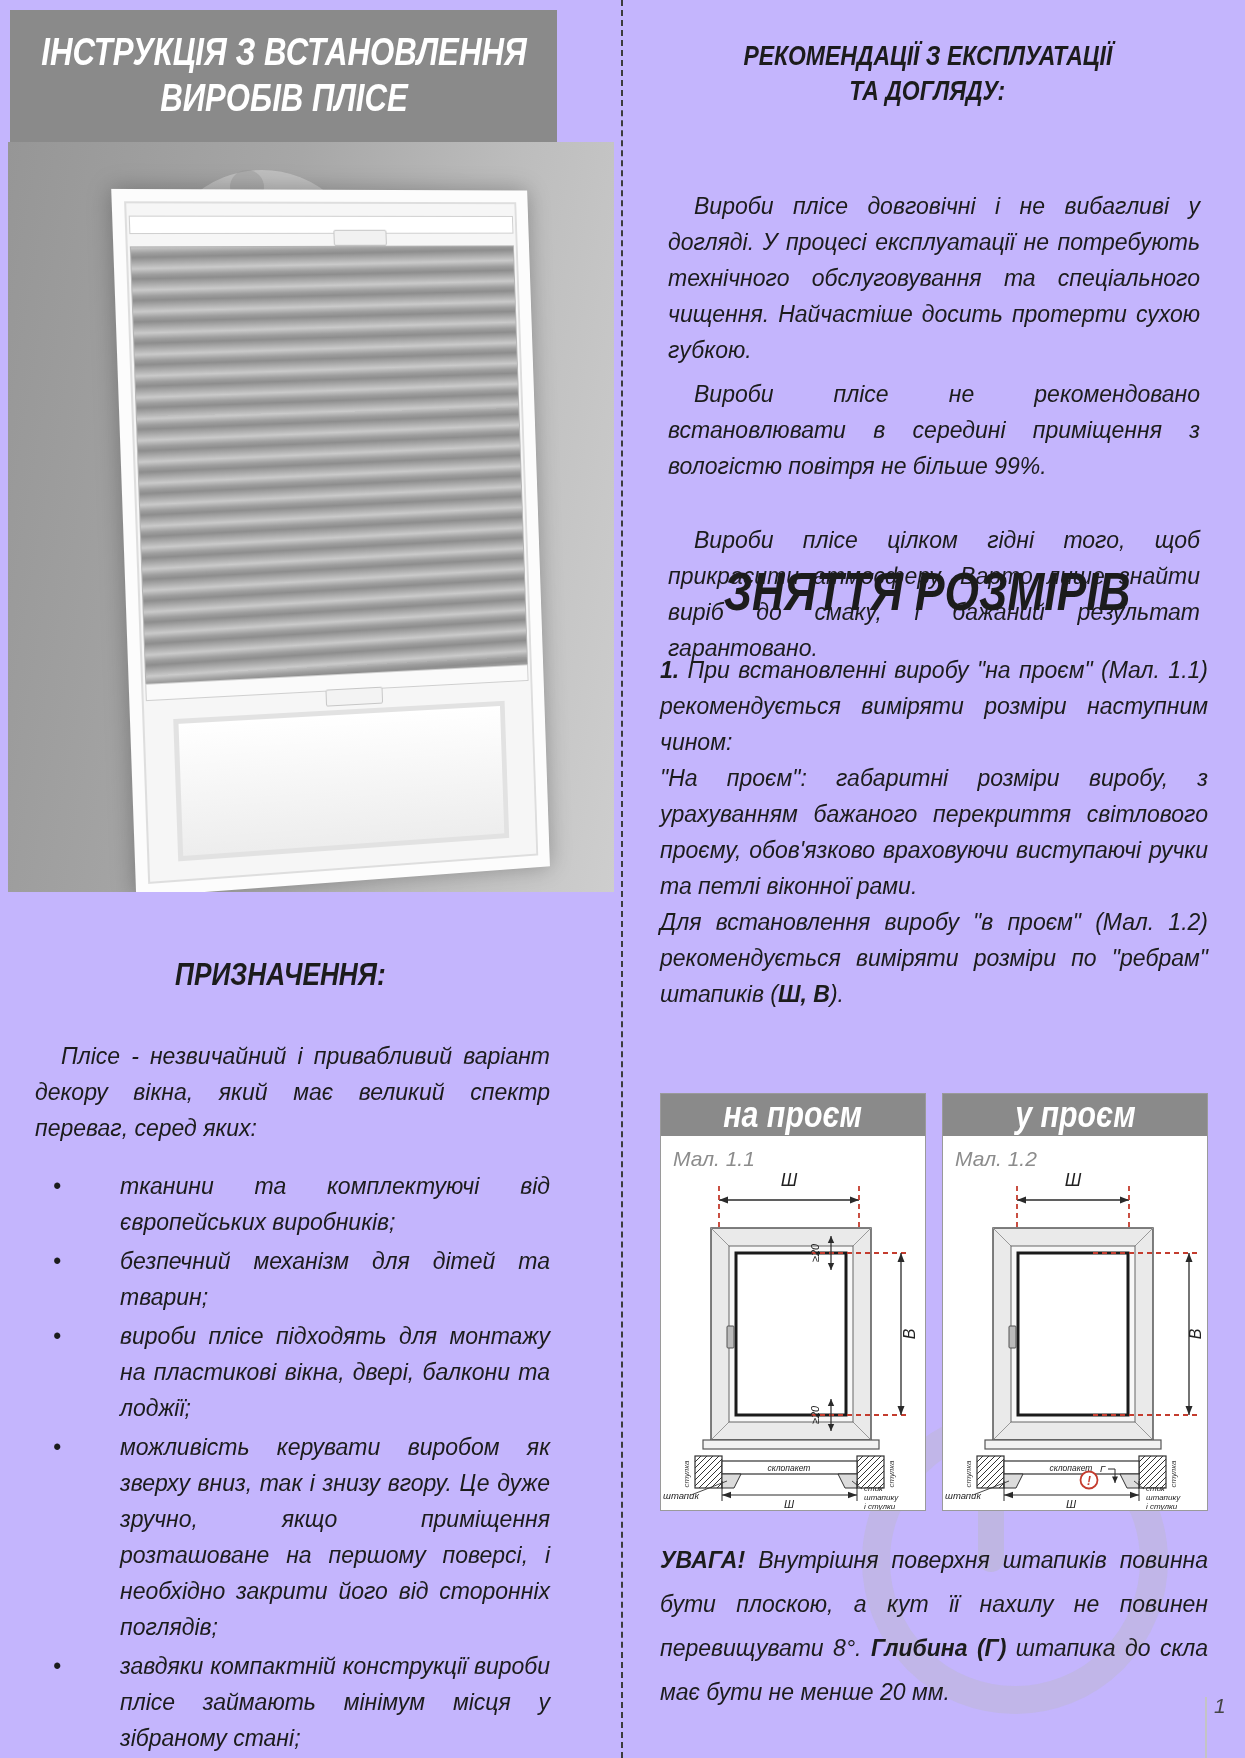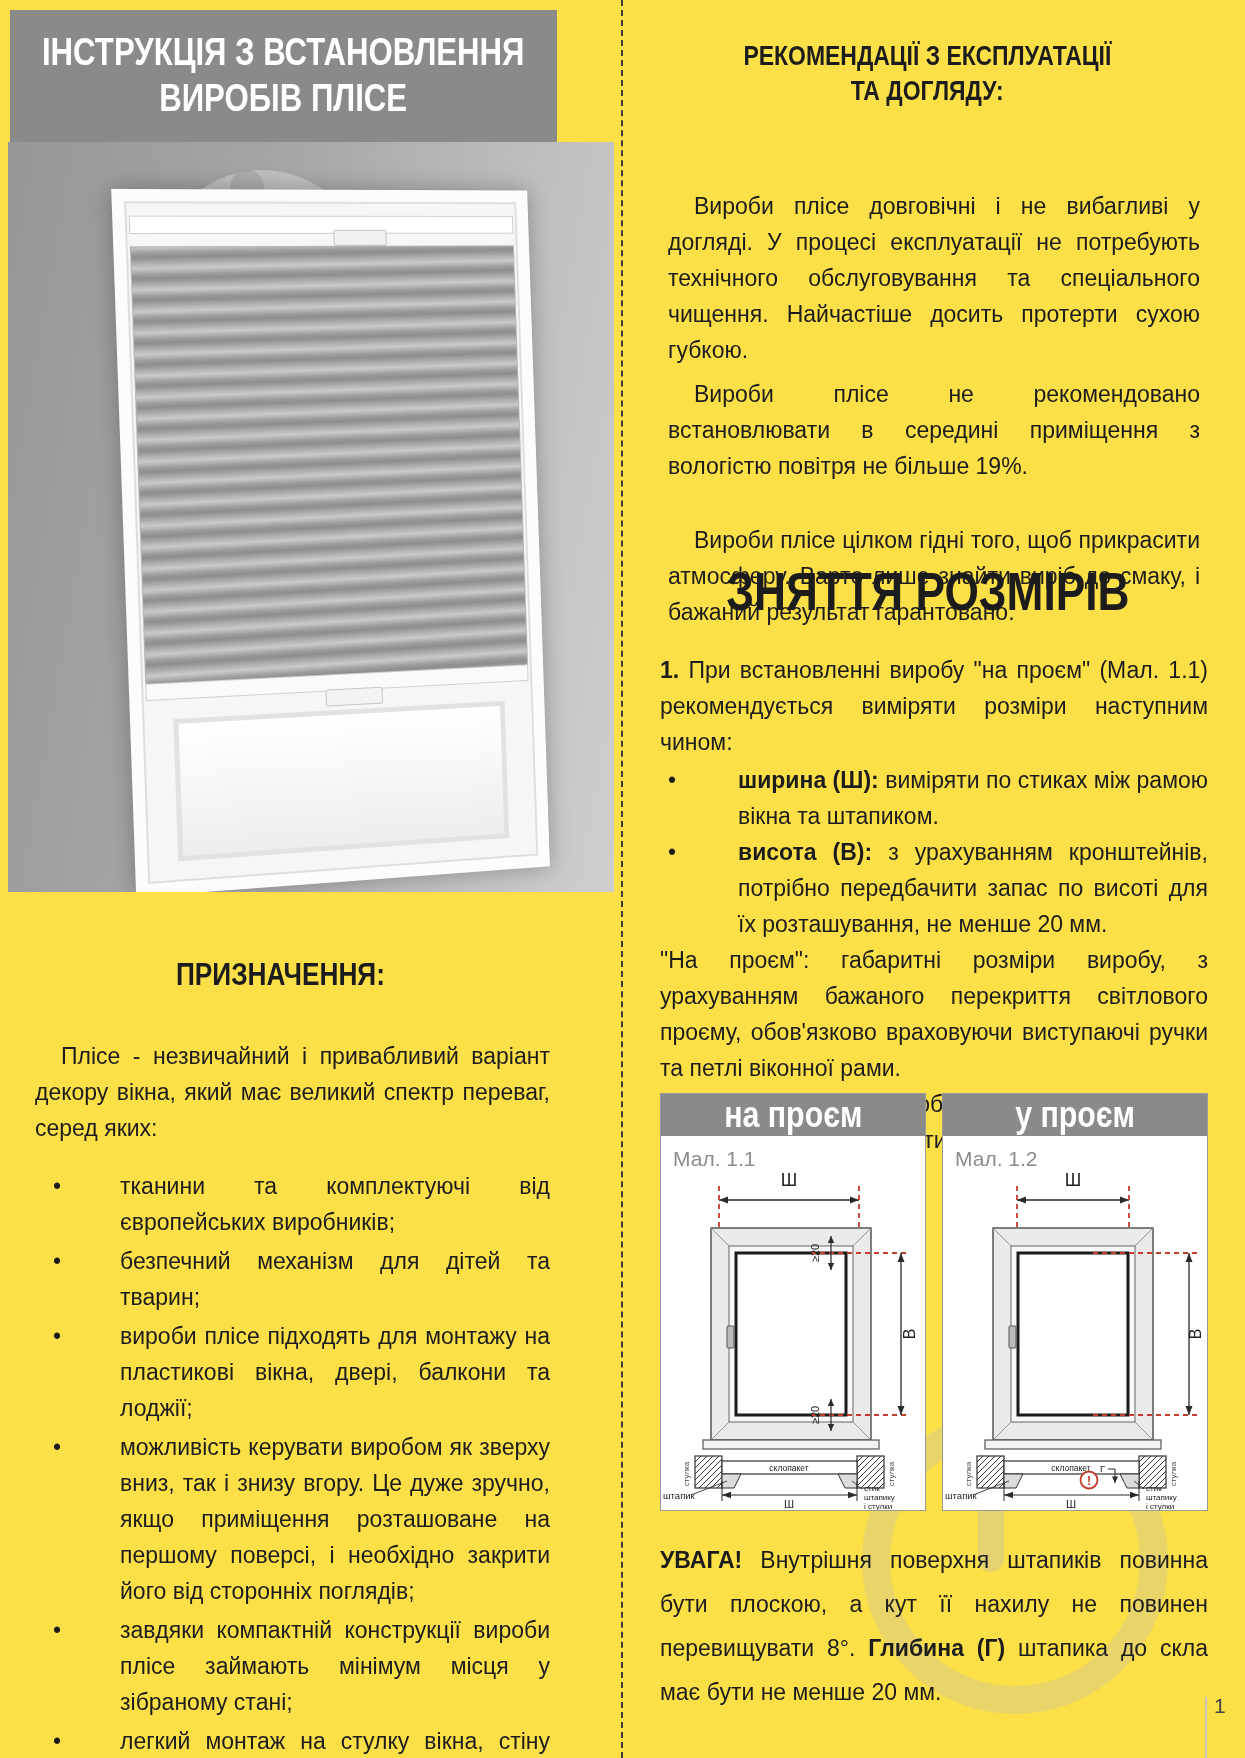--- a/index.html
+++ b/index.html
@@ -1,17 +1,17 @@
 <!DOCTYPE html>
 <html><head>
 <meta charset="utf-8">
 <style>
   html,body{margin:0;padding:0;background:#e8e8e8;}
-  .page{position:relative;width:1245px;height:1758px;background:#fde047;overflow:hidden;
-        font-family:"Liberation Sans", sans-serif;color:#1c1c1c;}
+  .page{position:relative;width:1245px;height:1758px;background:#c4b5fd;overflow:hidden;
+        font-family:"Liberation Sans", sans-serif;color:#1c1c1c;font-style:italic;}
   .cond{display:inline-block;transform:scaleX(0.82);transform-origin:center;white-space:nowrap;}
 
   
   .fold-line{position:absolute;left:621px;top:0;height:1758px;width:0;border-left:2px dashed #3c3c3c;}
   .footer-rule{position:absolute;left:1205px;top:1697px;height:61px;width:0;border-left:2px solid #c4c4c4;}
   .page-number{position:absolute;left:1214px;top:1694px;font-size:21px;color:#444;}
 
   
   .lc-header{position:absolute;left:10px;top:10px;width:547px;height:132px;background:#8a8a8a;
              display:flex;flex-direction:column;justify-content:center;align-items:center;}
@@ -114,32 +114,28 @@
     </ul>
   </div>
 
   <div class="rc-title">
     <div><span class="cond">РЕКОМЕНДАЦІЇ З ЕКСПЛУАТАЦІЇ</span></div>
     <div><span class="cond">ТА ДОГЛЯДУ:</span></div>
   </div>
 
   <div class="rc-care">
     <p>Вироби плісе довговічні і не вибагливі у догляді. У процесі експлуатації не потребують технічного обслуговування та спеціального чищення. Найчастіше досить протерти сухою губкою.</p>
-    <p>Вироби плісе не рекомендовано встановлювати в середині приміщення з вологістю повітря не більше 19%.</p>
+    <p>Вироби плісе не рекомендовано встановлювати в середині приміщення з вологістю повітря не більше 99%.</p>
     <p class="gap">Вироби плісе цілком гідні того, щоб прикрасити атмосферу. Варто лише знайти виріб до смаку, і бажаний результат гарантовано.</p>
   </div>
 
   <div class="rc-sizing-head"><span class="cond">ЗНЯТТЯ РОЗМІРІВ</span></div>
 
   <div class="rc-step">
     <p><b>1.</b> <span>При встановленні виробу "на проєм" (Мал. 1.1) рекомендується виміряти розміри наступним чином:</span></p>
-    <ul class="meas">
-      <li><b>ширина (Ш):</b> <span>виміряти по стиках між рамою вікна та штапиком.</span></li>
-      <li><b>висота (В):</b> <span>з урахуванням кронштейнів, потрібно передбачити запас по висоті для їх розташування, не менше 20 мм.</span></li>
-    </ul>
     <p>"На проєм": габаритні розміри виробу, з урахуванням бажаного перекриття світлового проєму, обов'язково враховуючи виступаючі ручки та петлі віконної рами.</p>
     <p><span>Для встановлення виробу "в проєм" (Мал. 1.2) рекомендується виміряти розміри по "ребрам" штапиків (</span><b>Ш, В</b><span>).</span></p>
   </div>
 
   <div class="rc-diagrams">
 
     <div class="diag">
       <div class="diag-head">
           <span class="cond">на проєм</span>
         </div>

